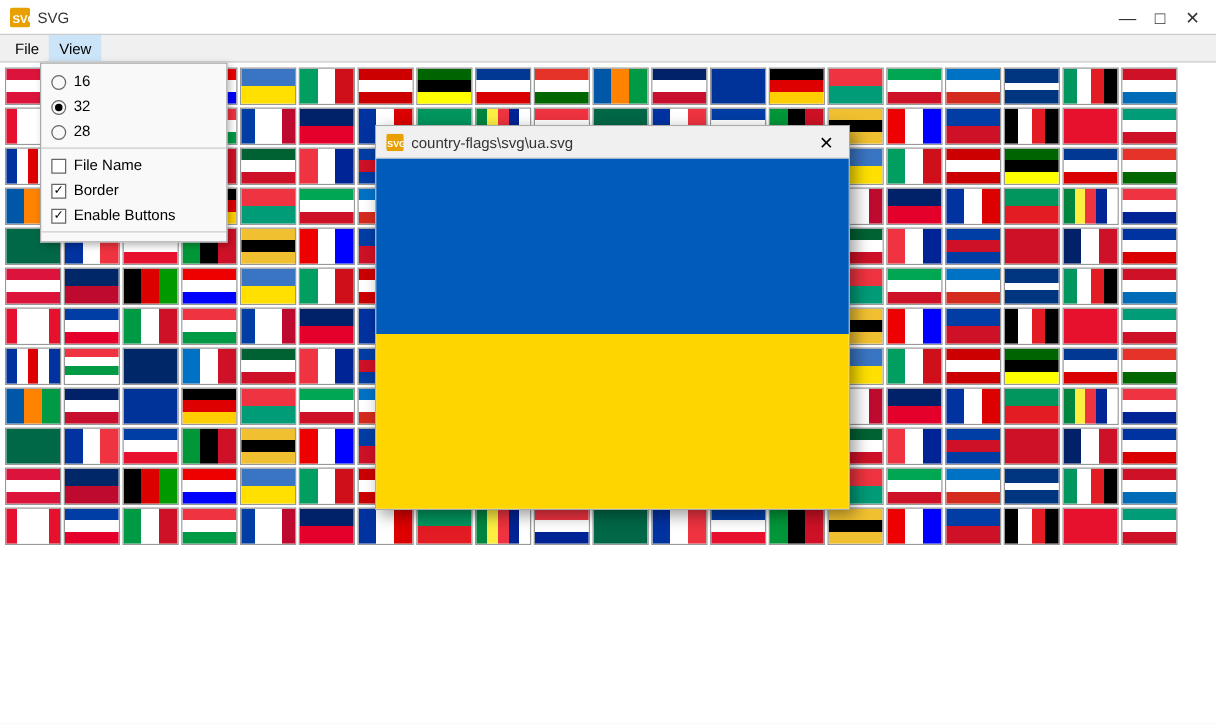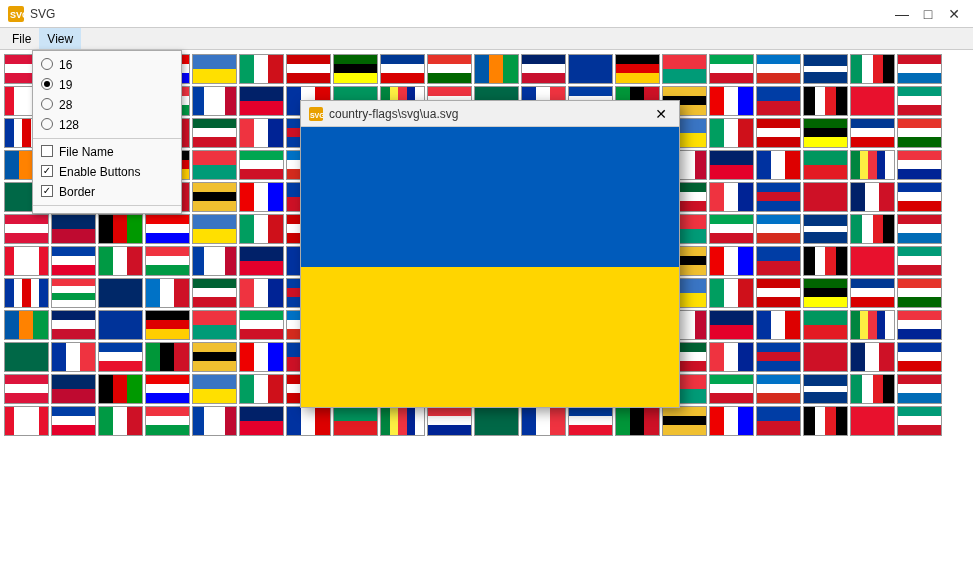--- a/index.html
+++ b/index.html
@@ -83,21 +83,21 @@
       left: 32px;
       background: #f9f9f9;
       border: 1px solid #aaa;
       box-shadow: 2px 2px 6px rgba(0,0,0,0.3);
       z-index: 200;
       min-width: 150px;
       padding: 4px 0;
     }
     .dropdown-item {
       display: flex;
-      align-items: flex-start;
+      align-items: flex-end;
       padding: 3px 12px 3px 8px;
       cursor: pointer;
       font-size: 12px;
       white-space: nowrap;
       position: relative;
     }
     .dropdown-item .radio-circle {
       width: 12px;
       height: 12px;
       border: 1px solid #666;
@@ -258,42 +258,38 @@
   <div class="menu-item">File</div>
   <div class="menu-item active">View</div>
 
   <div class="dropdown">
     <div class="dropdown-item">
       <span class="radio-circle"></span>
       <span>16</span>
     </div>
     <div class="dropdown-item">
       <span class="radio-circle checked"></span>
-      <span>19</span>
+      <span>32</span>
     </div>
     <div class="dropdown-item">
       <span class="radio-circle"></span>
       <span>28</span>
-    </div>
-    <div class="dropdown-item">
-      <span class="radio-circle"></span>
-      <span>128</span>
     </div>
     <div class="dropdown-divider"></div>
     <div class="dropdown-item">
       <span class="checkbox-box"></span>
       <span>File Name</span>
     </div>
     <div class="dropdown-item">
       <span class="checkbox-box checked"></span>
-      <span>Enable Buttons</span>
+      <span>Border</span>
     </div>
     <div class="dropdown-item">
       <span class="checkbox-box checked"></span>
-      <span>Border</span>
+      <span>Enable Buttons</span>
     </div>
     <div class="dropdown-divider"></div>
   </div>
 </div>
 
 <div class="main-content">
   <div class="flag-grid">
 
   <div class="flag-item">
         <div class="flag-inner" style="background: linear-gradient(rgb(220, 20, 60) 33%, rgb(255, 255, 255) 33%, rgb(255, 255, 255) 66%, rgb(220, 20, 60) 66%);"></div>

